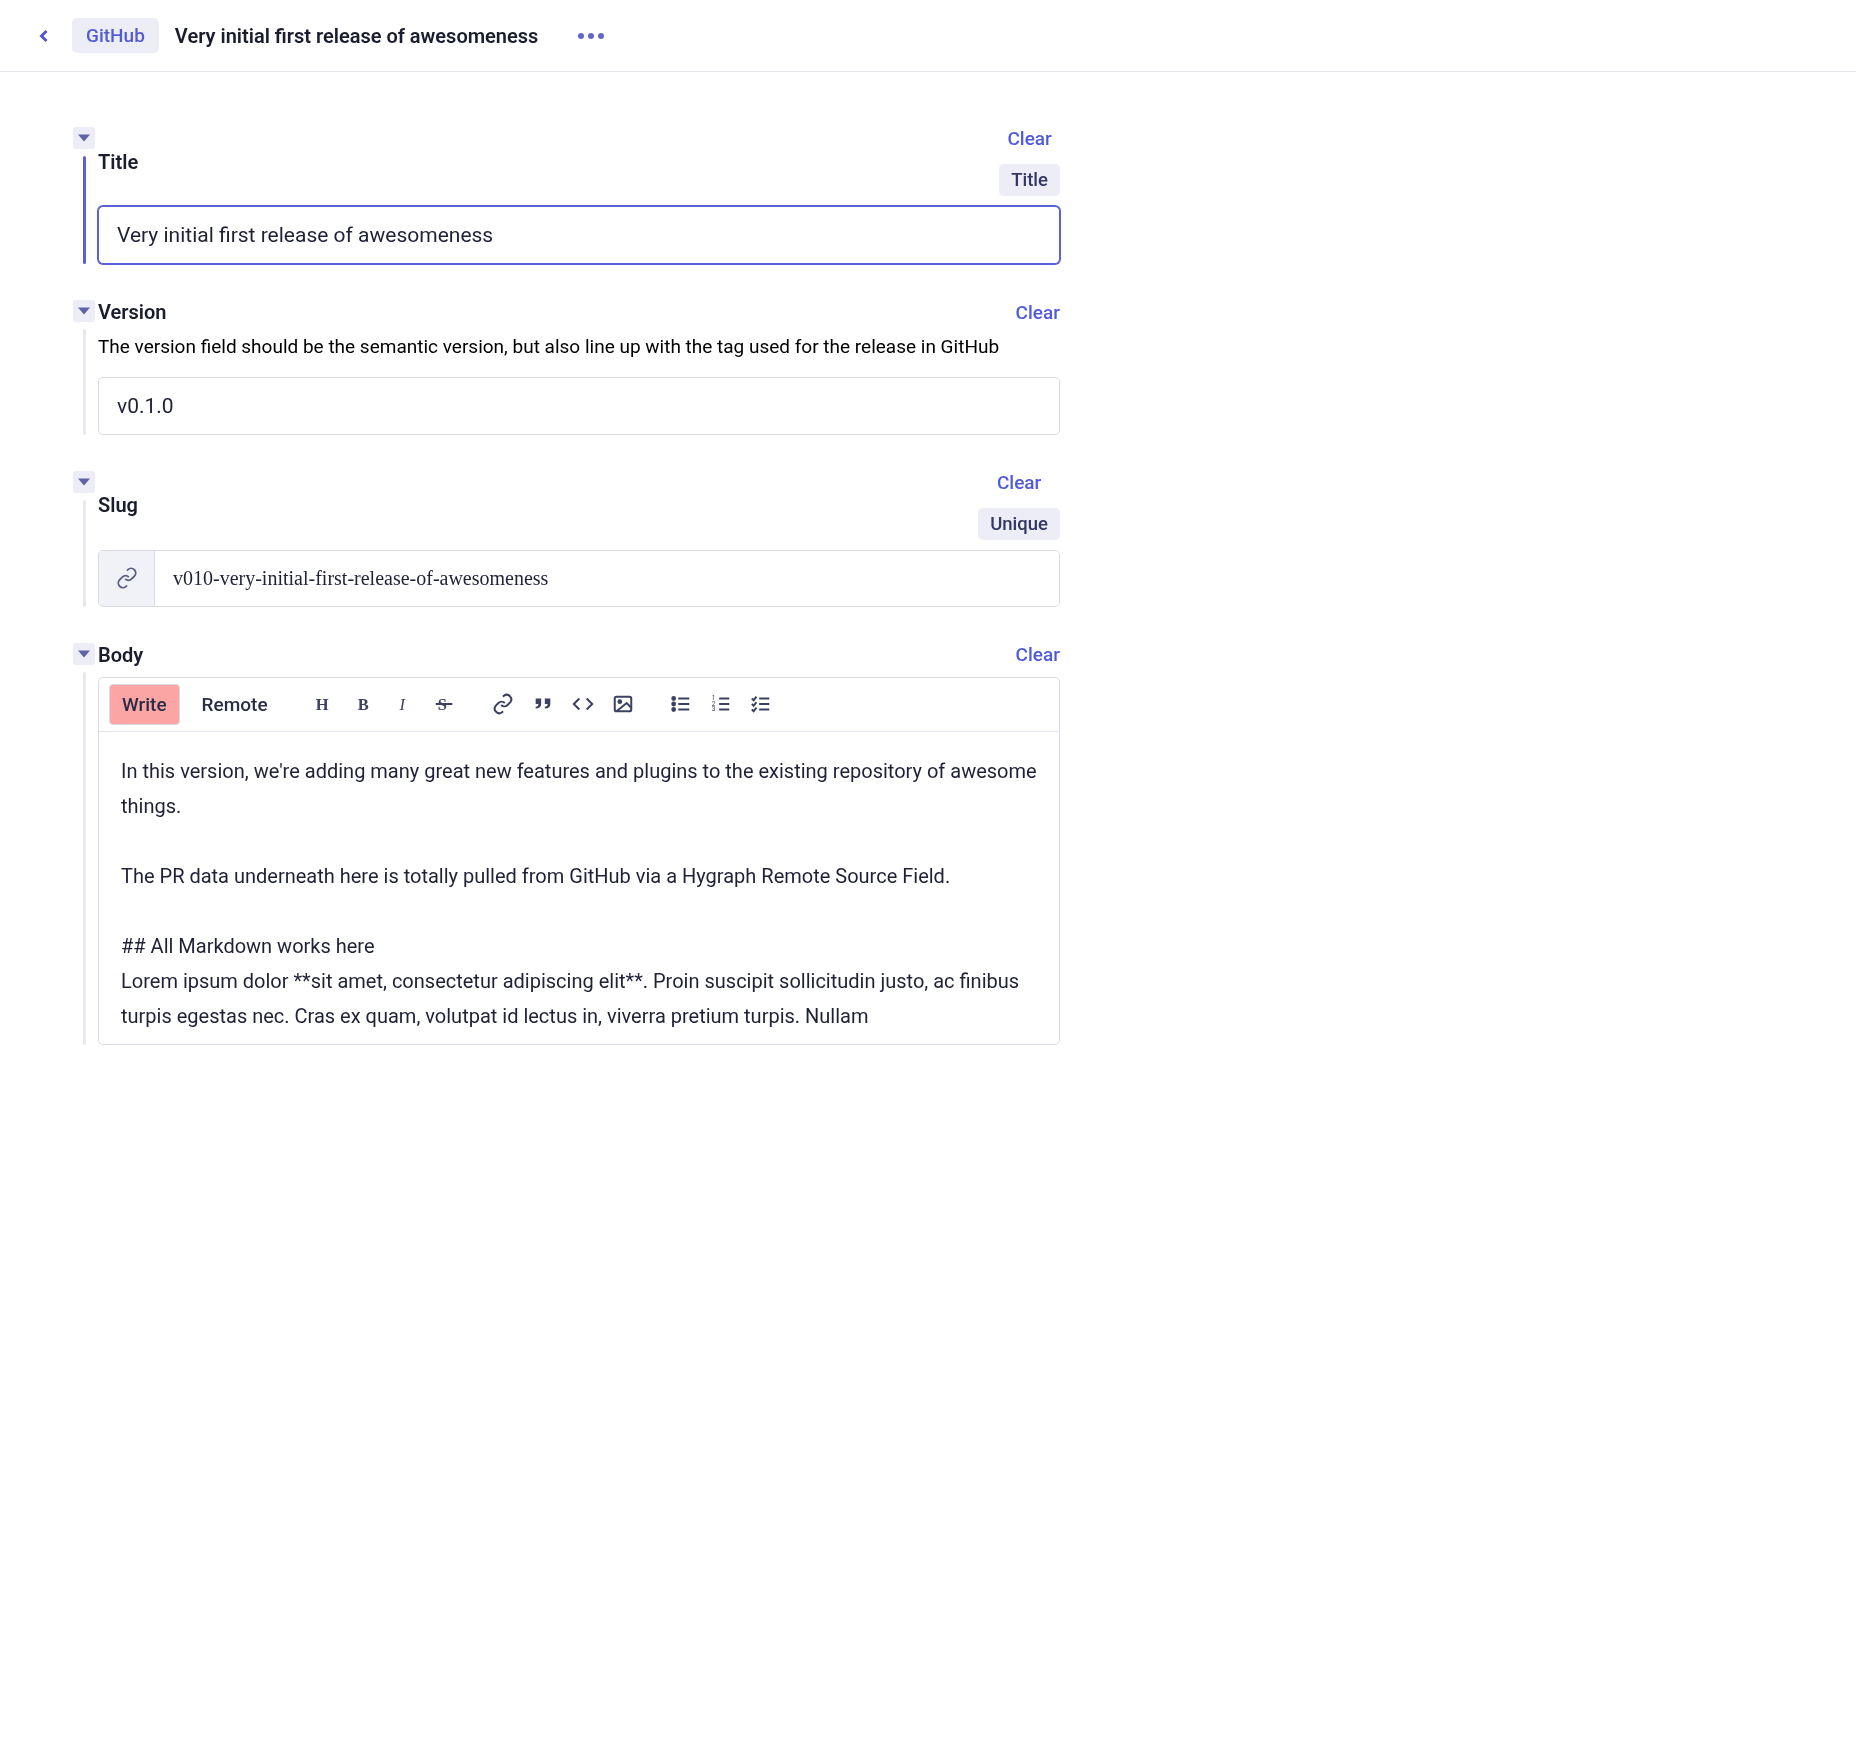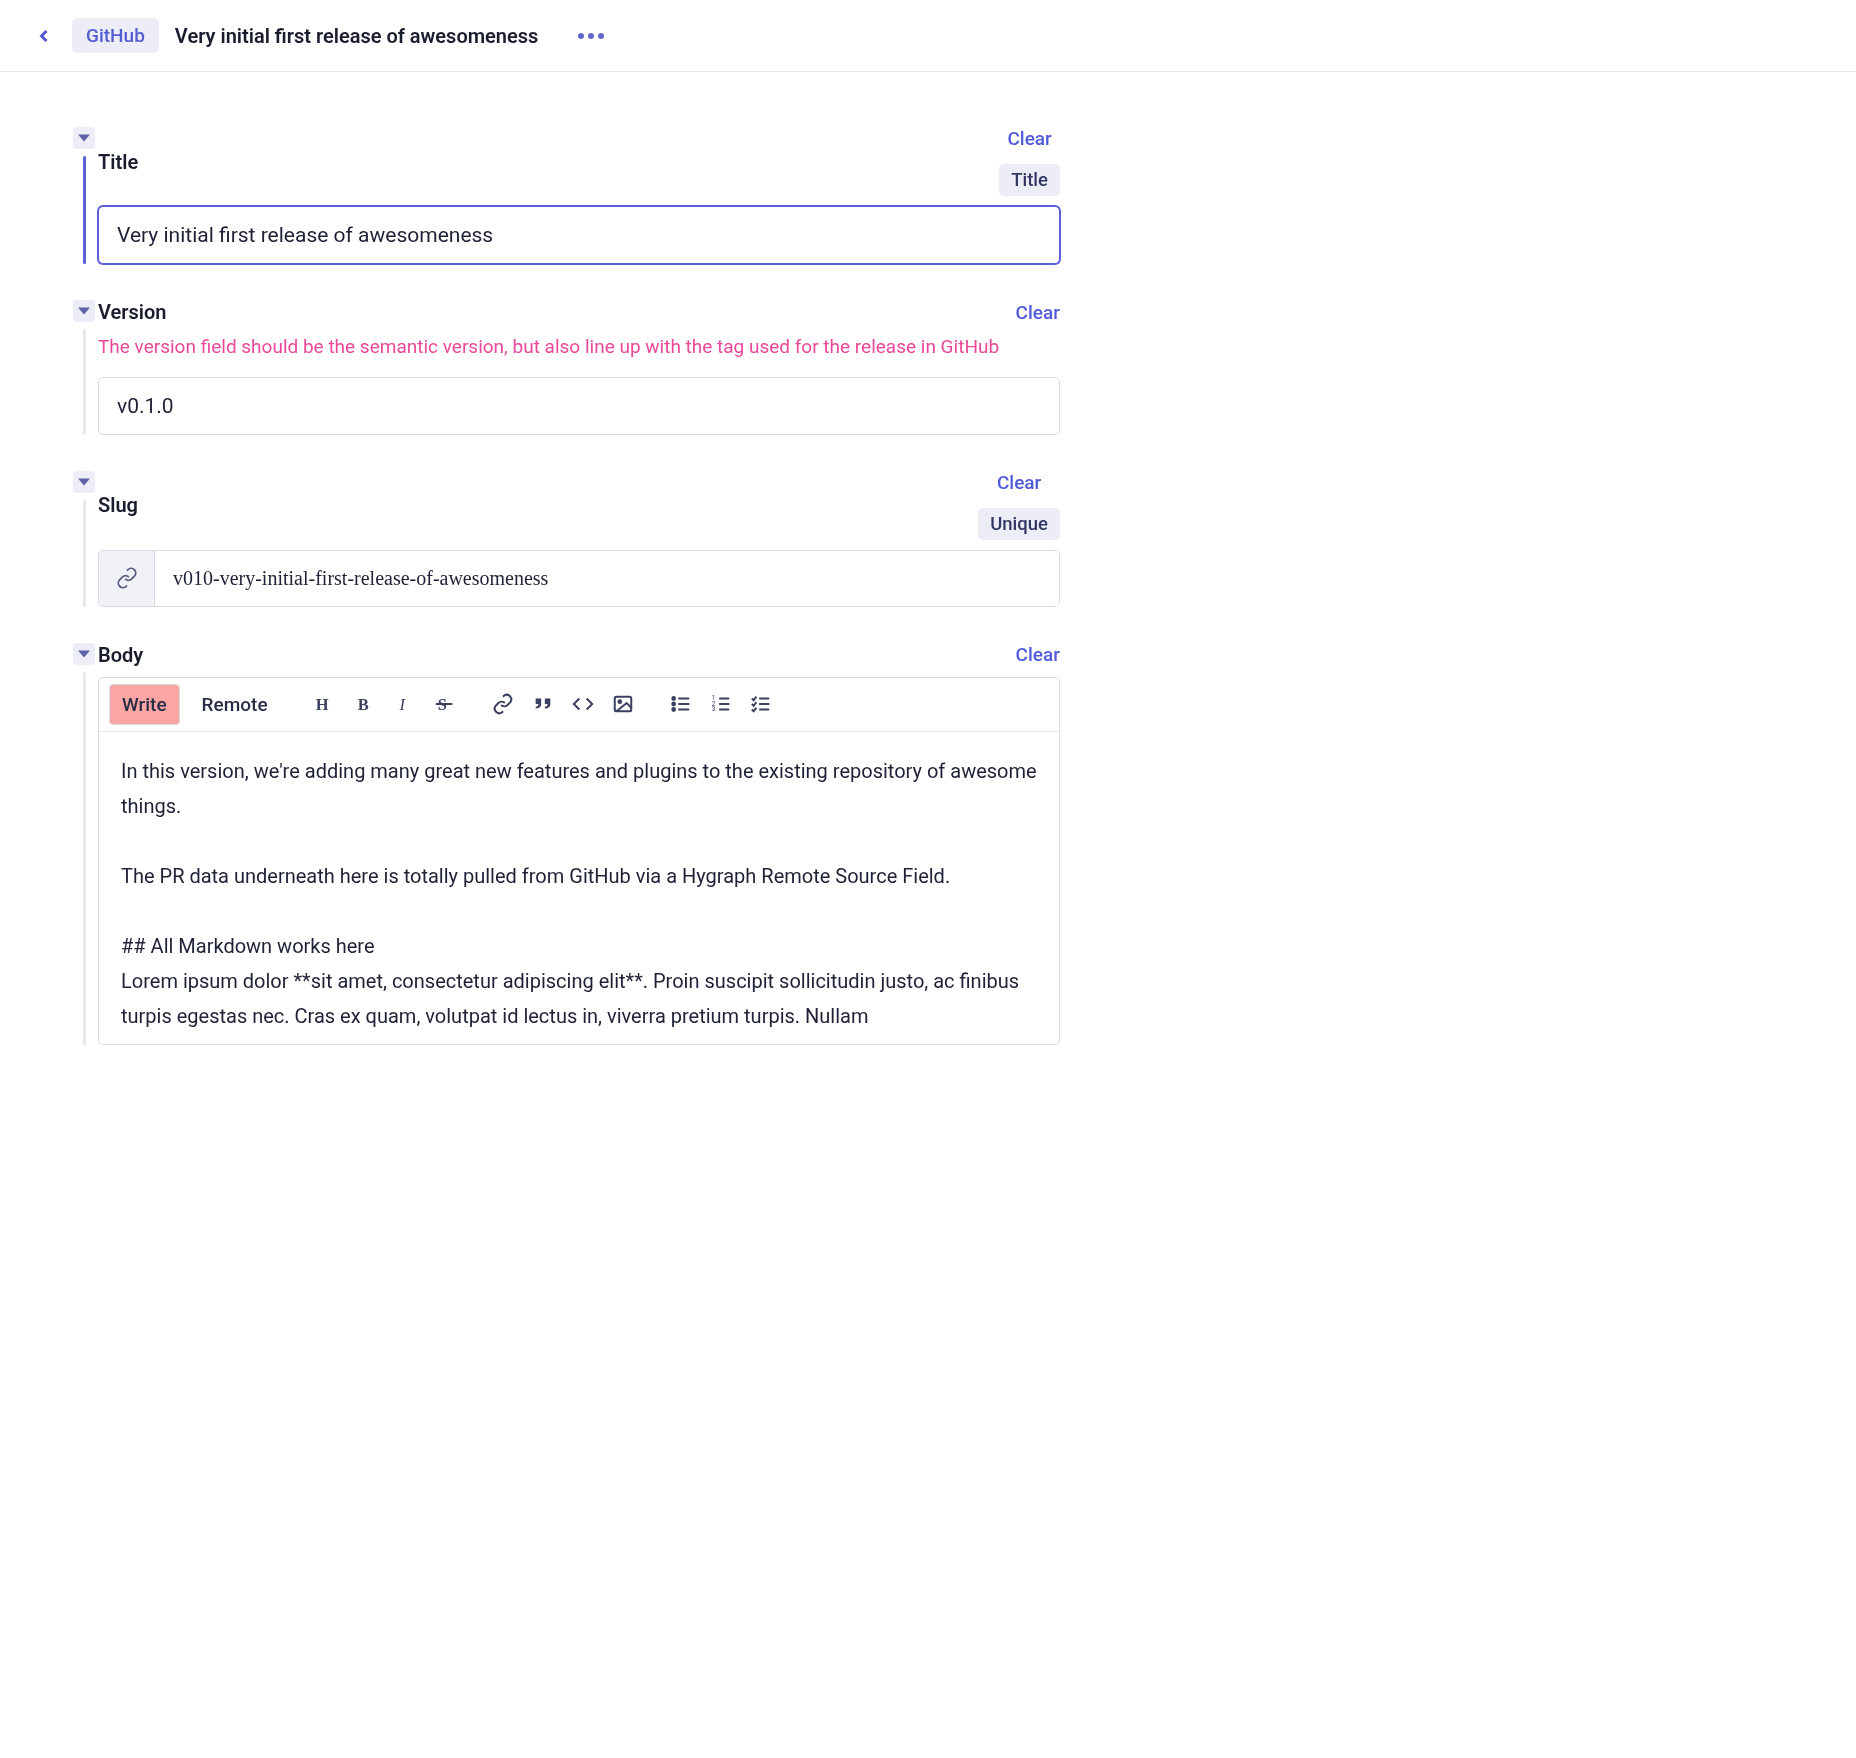--- a/index.html
+++ b/index.html
@@ -106,21 +106,21 @@
 .badge-btn {
   background: #ecedf6;
   color: #323764;
   padding: 5px 12px;
   border-radius: 5px;
   font-weight: 500;
   font-size: 18.5px;
   cursor: pointer;
 }
 .field-desc {
-  color: #ec4899;
+  color: #000000;
   font-size: 19px;
   margin-bottom: 16px;
   line-height: 1.4;
 }
 .text-input {
   width: 100%;
   border: 1px solid #d9dbe4;
   border-radius: 5px;
   padding: 16px 18px;
   font-size: 21px;

